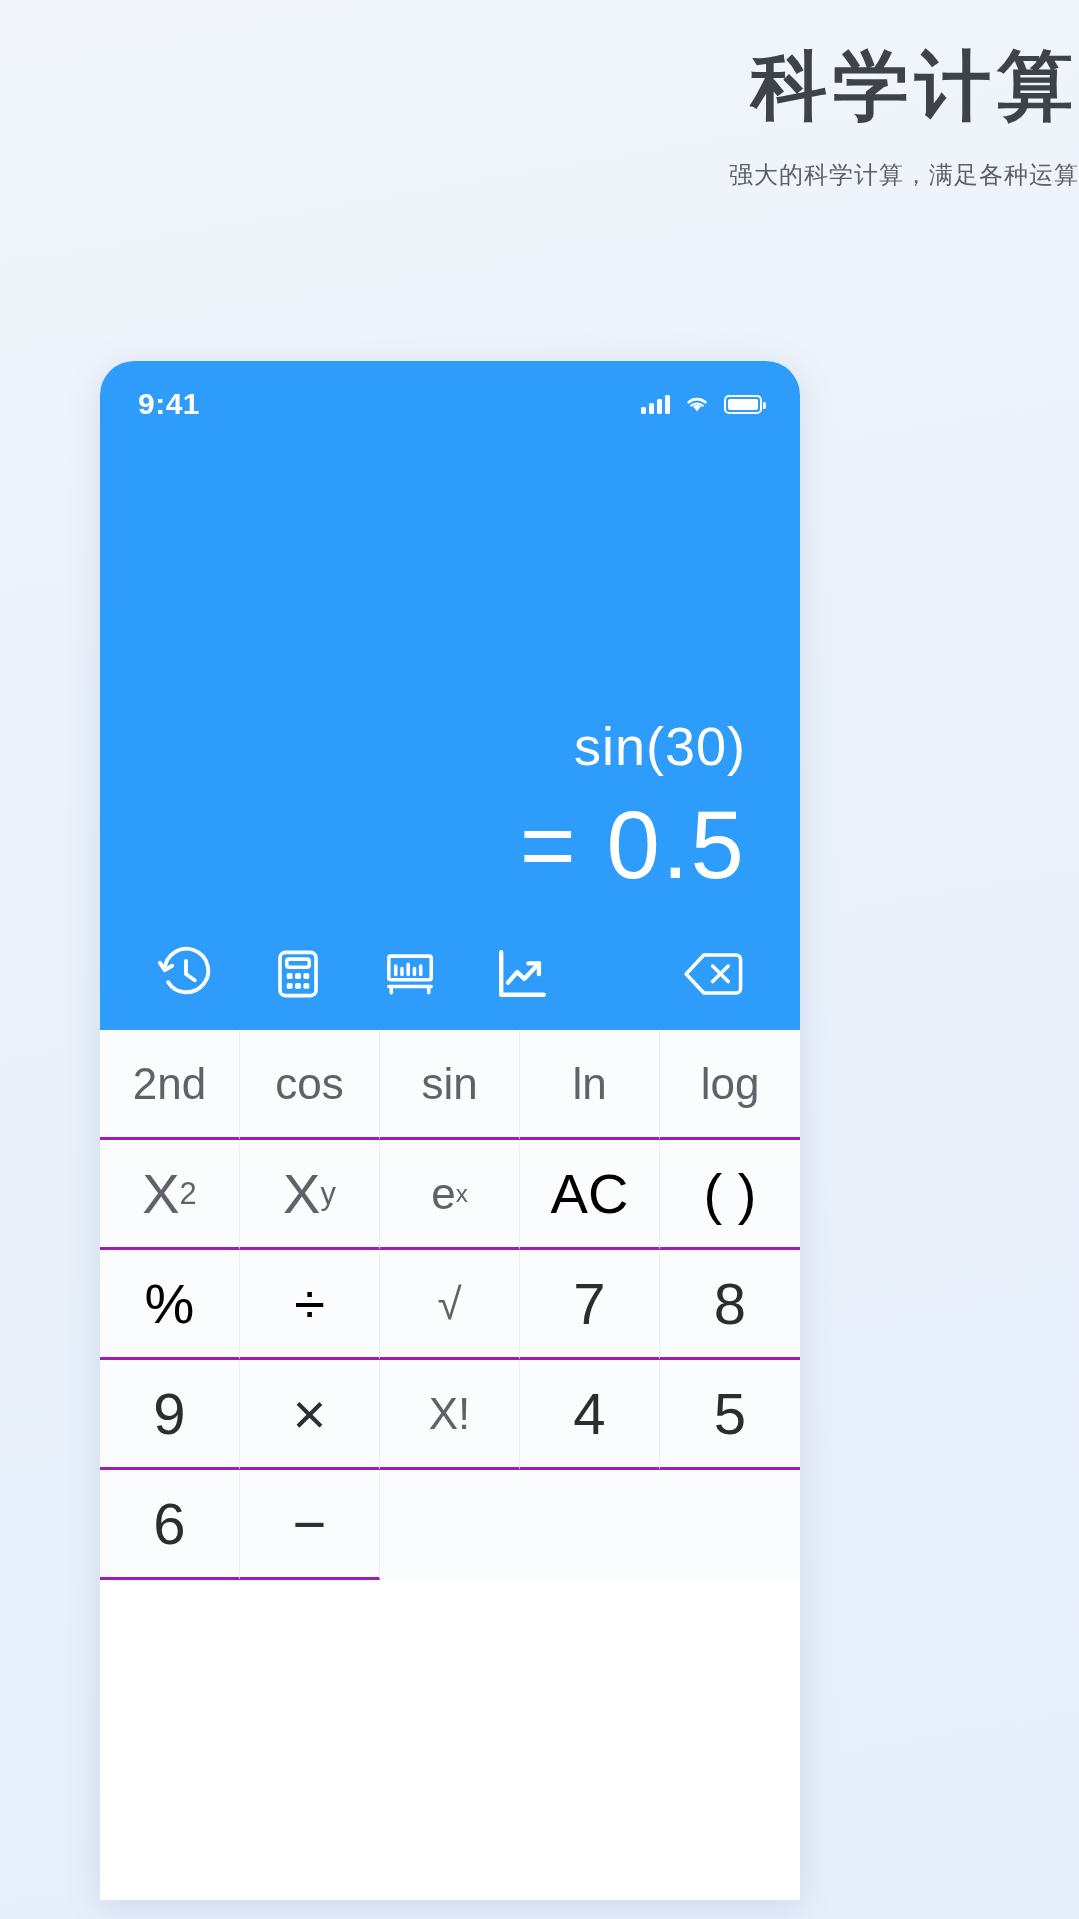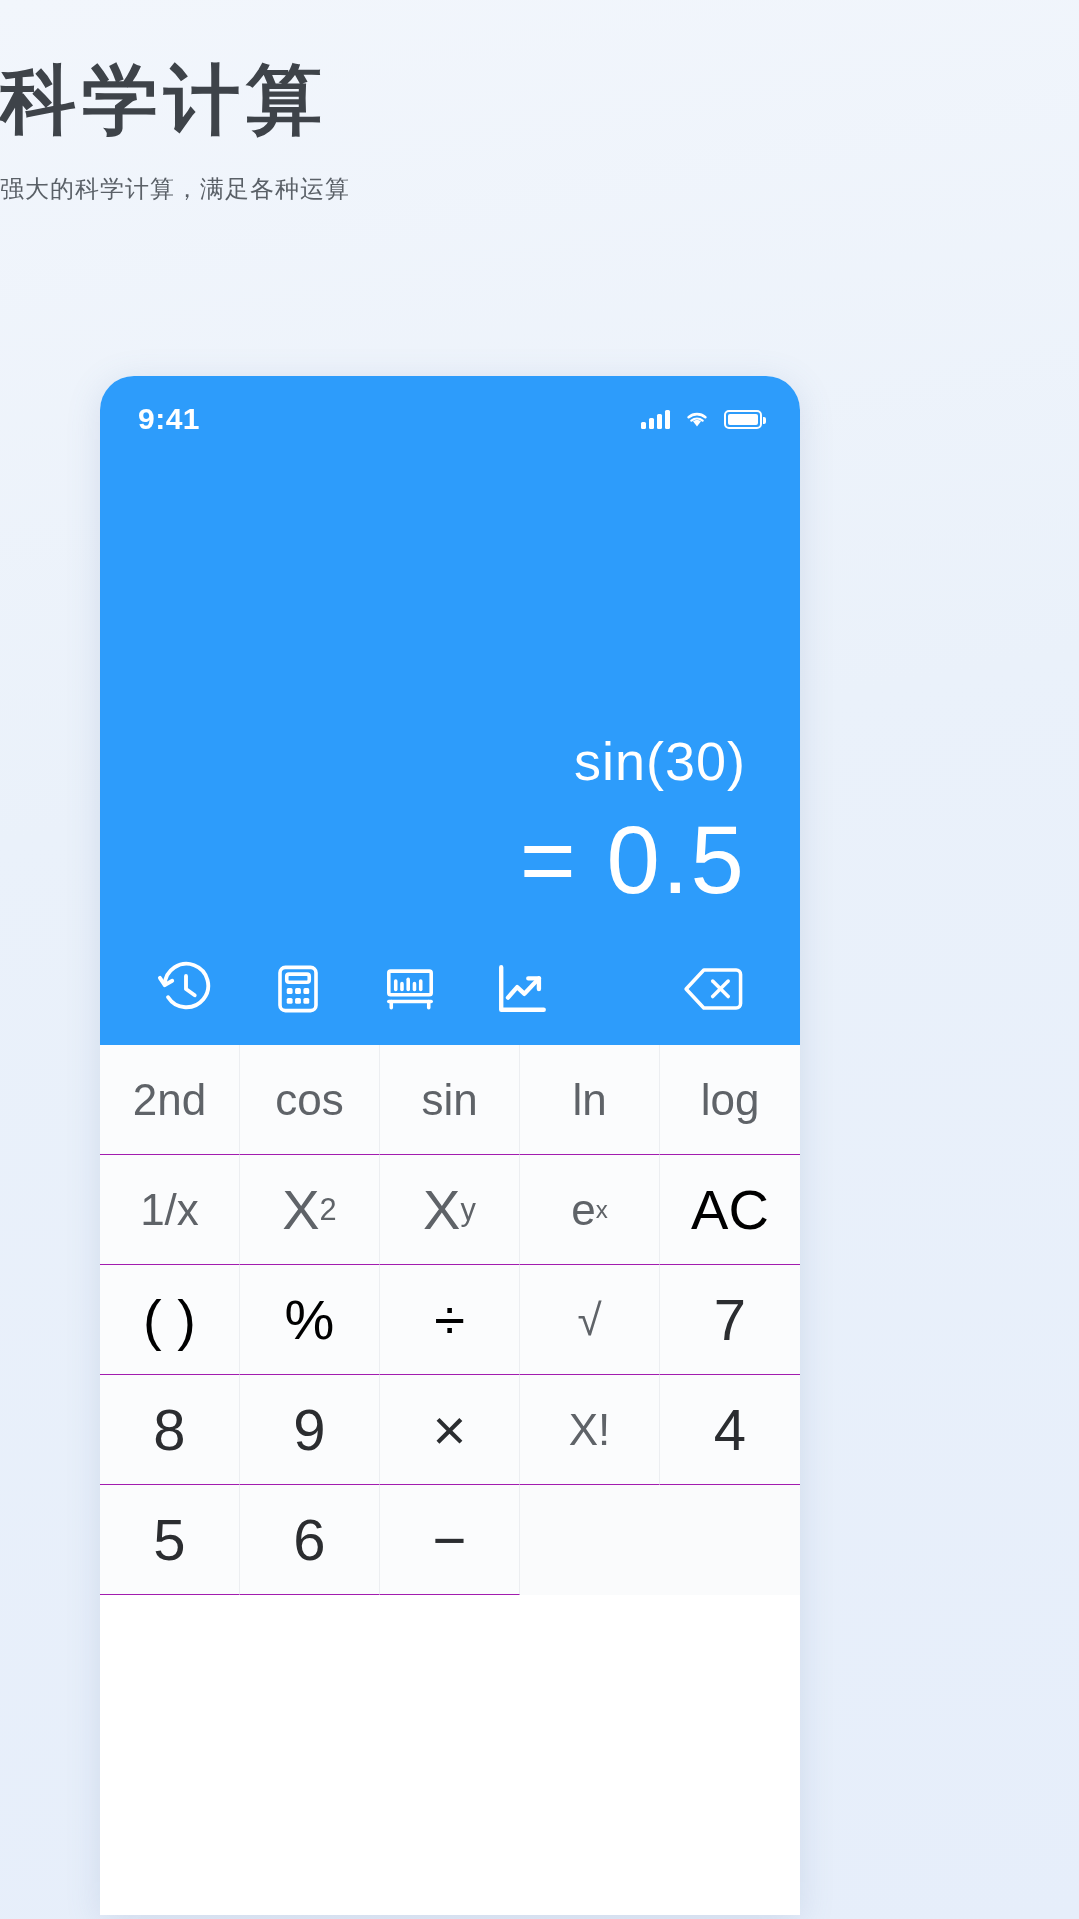--- a/index.html
+++ b/index.html
@@ -8,43 +8,43 @@
     overflow:hidden;
     font-family:"Liberation Sans", sans-serif;
   }
   body {
     background: linear-gradient(170deg,#f2f6fc 0%,#eaf1fa 40%,#e6eefa 100%);
     position:relative;
   }
 
   
   .promo {
-    text-align:left;
-    padding-top:52px;
+    text-align:right;
+    padding-top:38px;
   }
   .promo-title {
     font-size:76px;
     font-weight:700;
     color:#3e4349;
     letter-spacing:6px;
     line-height:1.25;
   }
   .promo-sub {
     margin-top:26px;
     font-size:24px;
     font-weight:400;
     color:#5a6067;
     letter-spacing:1px;
   }
 
   
   .phone {
     position:absolute;
     left:100px;
-    top:376px;
+    top:361px;
     width:700px;
     height:1539px;
     background:#ffffff;
     border-radius:34px 34px 0 0;
     overflow:hidden;
     box-shadow:0 6px 34px rgba(90,120,165,.17);
   }
 
   
   .display {
@@ -134,21 +134,21 @@
 
   
   .keypad {
     background:#fafbfc;
     display:grid;
     grid-template-columns:repeat(5,1fr);
     grid-auto-rows:110px;
   }
   .key {
     border-right:1px solid #eceef1;
-    border-bottom:1px solid #a21caf;
+    border-bottom:3px solid #a21caf;
     display:flex;
     align-items:center;
     justify-content:center;
     font-size:44px;
     color:#5f6368;
     font-weight:400;
     background:#fbfcfd;
     user-select:none;
   }
   .key:nth-child(5n){ border-right:none; }
@@ -248,21 +248,20 @@
   </div>
 
   <div class="keypad">
 
     <div class="key">2nd</div>
     <div class="key">cos</div>
     <div class="key">sin</div>
 
     <div class="key">ln</div>
     <div class="key">log</div>
-    <div class="key">1/x</div>
     <div class="key big">
         <span>X</span>
         <sup>2</sup>
       </div>
     <div class="key big">
         <span>X</span>
         <sup>y</sup>
       </div>
 
     <div class="key">

